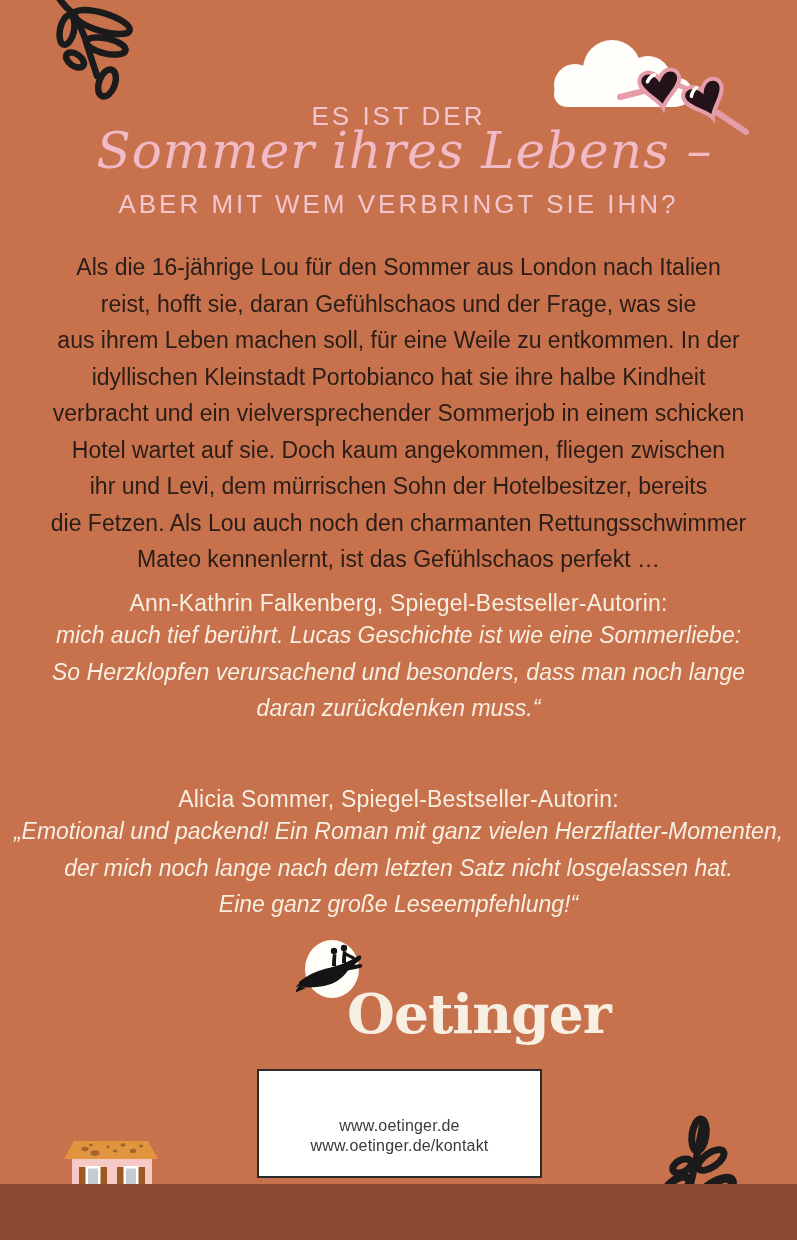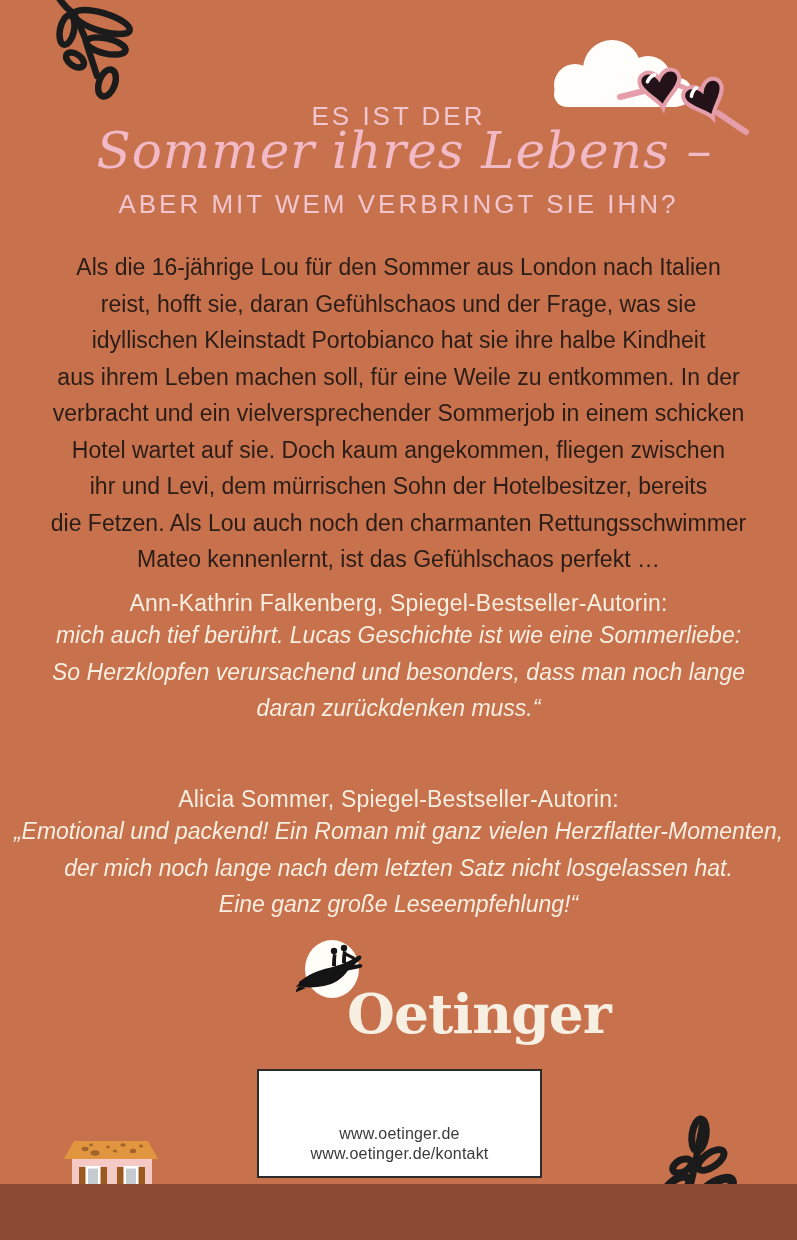--- a/index.html
+++ b/index.html
@@ -29,21 +29,21 @@
   .quote-lines {
     color:#F7EFE1; font-size:23px; line-height:36.5px; font-style:italic; font-weight:400;
   }
   .logo-word {
     color:#F7EFE2; font-size:55px; font-family:"DejaVu Serif", serif;
     font-weight:bold; letter-spacing:-1px;
   }
   .contact-box {
     background:#ffffff; border:2px solid #2b2b2b;
     display:flex; flex-direction:column; justify-content:flex-end; align-items:center;
-    padding-bottom:12px;
+    padding-bottom:20px;
   }
   .contact-line {
     color:#3b3b3b; font-size:16px; line-height:20px; font-weight:500; letter-spacing:0.2px;
     text-align:center;
   }
 </style>
 </head>
 <body>
 
 <div class="cover">
@@ -82,22 +82,22 @@
     </g>
   </svg>
 
   <div class="abs ctr hdr-caps" style="top:101px;">ES IST DER</div>
   <div class="abs ctr hdr-script" style="top:122px;">Sommer ihres Lebens –</div>
   <div class="abs ctr hdr-caps" style="top:189px;">ABER MIT WEM VERBRINGT SIE IHN?</div>
 
   <div class="abs ctr synopsis" style="top:249px;">
     <div>Als die 16-jährige Lou für den Sommer aus London nach Italien</div>
     <div>reist, hofft sie, daran Gefühlschaos und der Frage, was sie</div>
+    <div>aus ihrem Leben machen soll, für eine Weile zu entkommen. In der</div>
     <div>idyllischen Kleinstadt Portobianco hat sie ihre halbe Kindheit</div>
-    <div>aus ihrem Leben machen soll, für eine Weile zu entkommen. In der</div>
     <div>verbracht und ein vielversprechender Sommerjob in einem schicken</div>
     <div>Hotel wartet auf sie. Doch kaum angekommen, fliegen zwischen</div>
     <div>ihr und Levi, dem mürrischen Sohn der Hotelbesitzer, bereits</div>
     <div>die Fetzen. Als Lou auch noch den charmanten Rettungsschwimmer</div>
     <div>Mateo kennenlernt, ist das Gefühlschaos perfekt …</div>
   </div>
 
   <div class="abs ctr quote-author" style="top:590px;">Ann-Kathrin Falkenberg, Spiegel-Bestseller-Autorin:</div>
   <div class="abs ctr quote-lines" style="top:617px;">
     <div>mich auch tief berührt. Lucas Geschichte ist wie eine Sommerliebe:</div>

